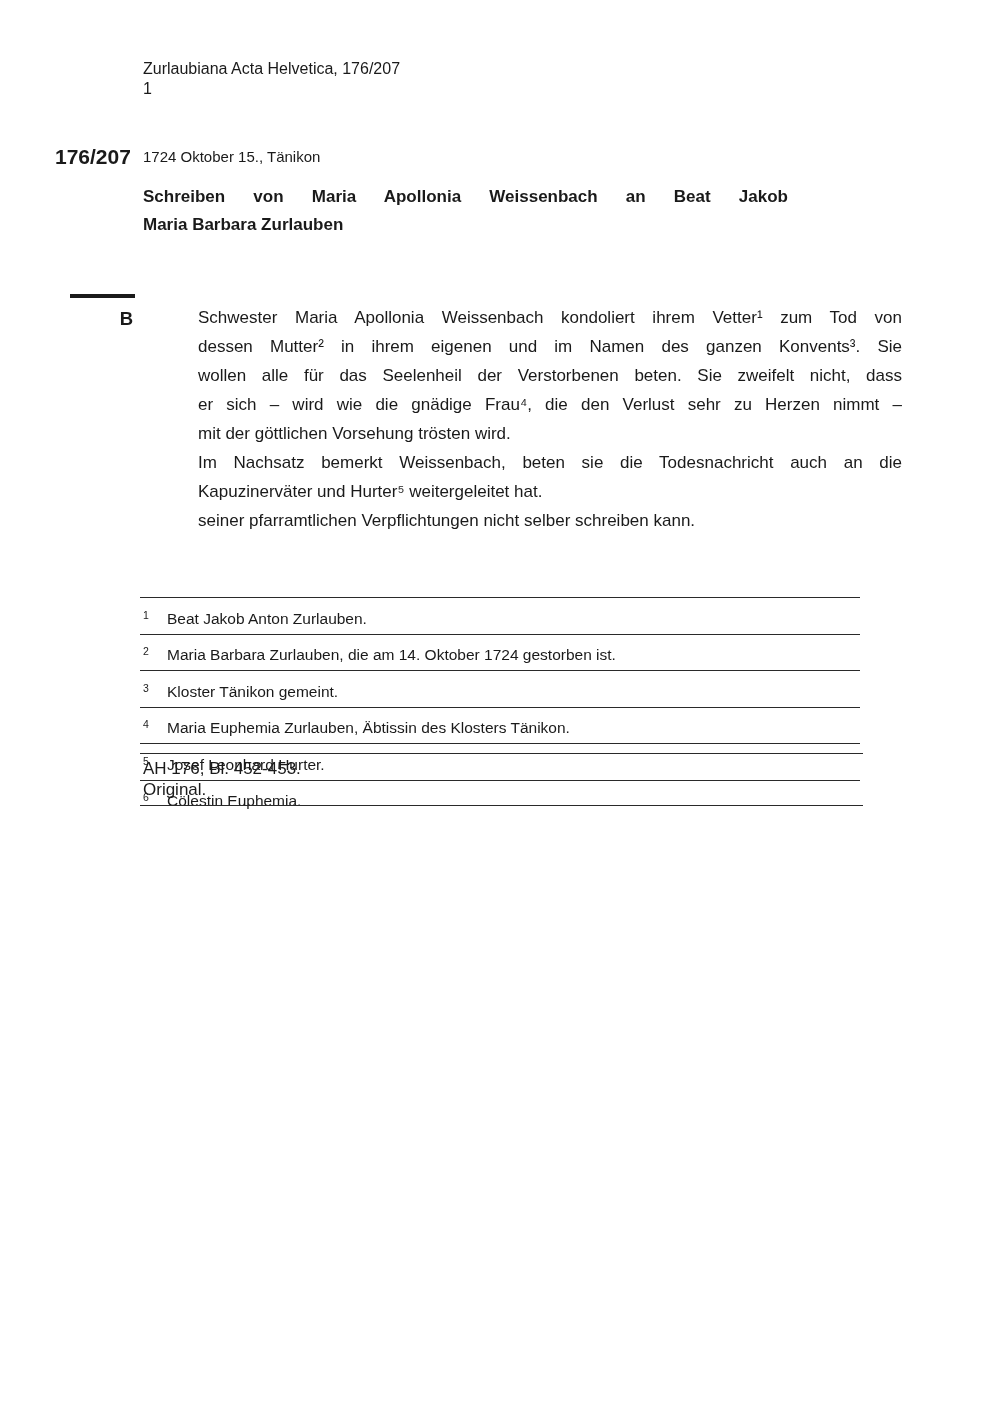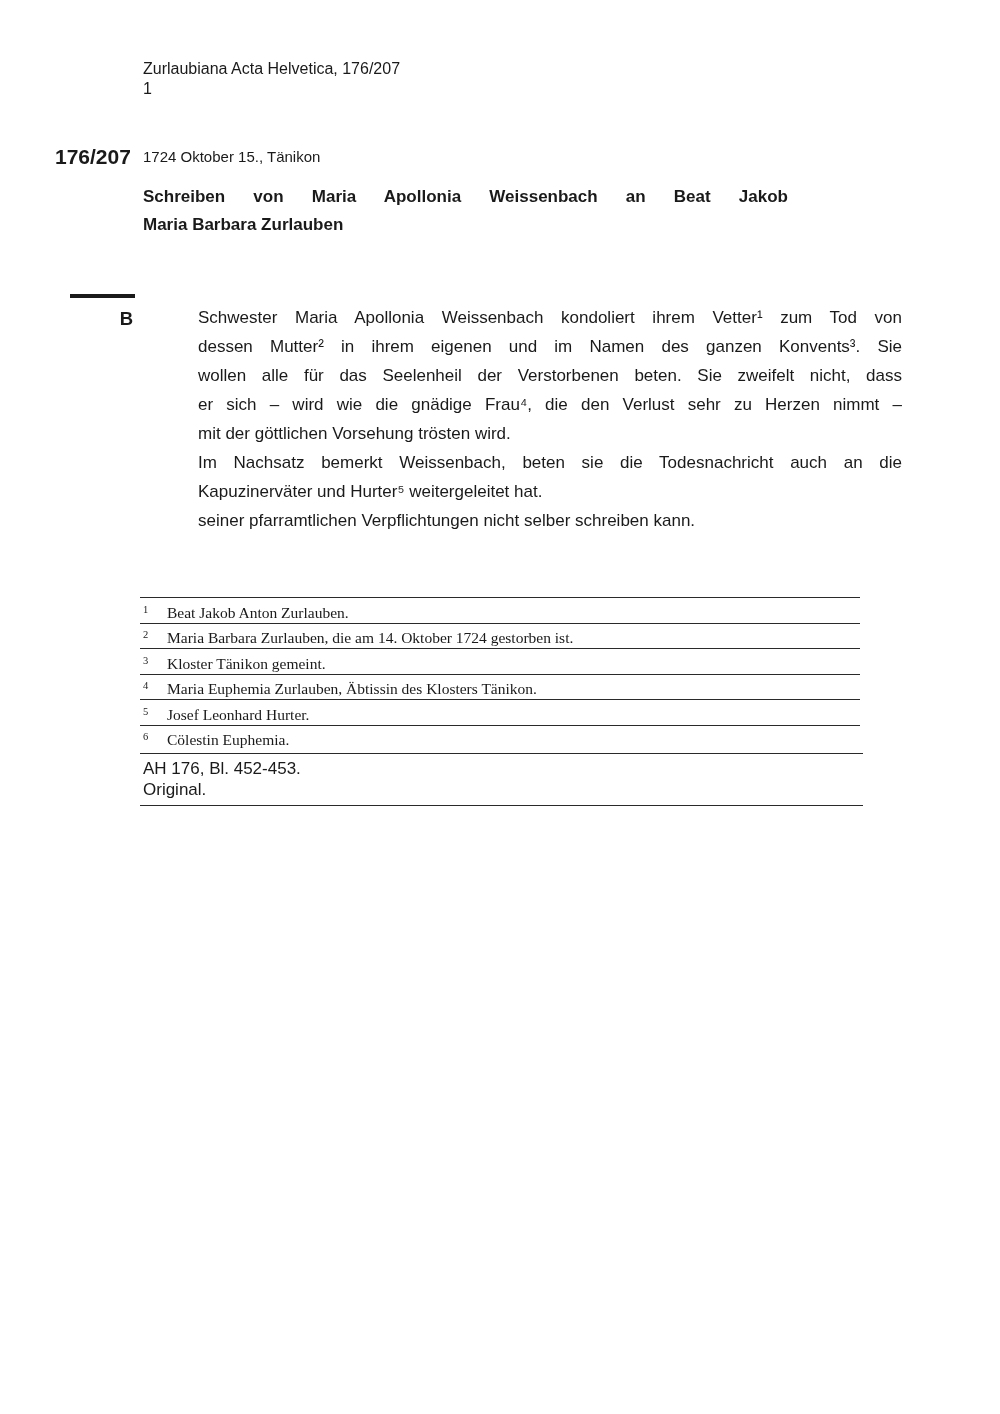--- a/index.html
+++ b/index.html
@@ -98,22 +98,21 @@
   .footnotes {
     position: absolute;
     top: 597px;
     left: 140px;
     width: 720px;
   }
   .fn-row {
     border-top: 1.5px solid #2a2a2a;
     padding: 2.5px 0 1px 0;
     font-size: 15.5px;
-    line-height: 18px;
-    font-family: Liberation Serif, serif;
+    line-height: 28px;
   }
   .fn-num {
     display: inline-block;
     width: 24px;
     padding-left: 3px;
     font-size: 10.5px;
     vertical-align: 5px;
   }
   .fn-text { }
 

